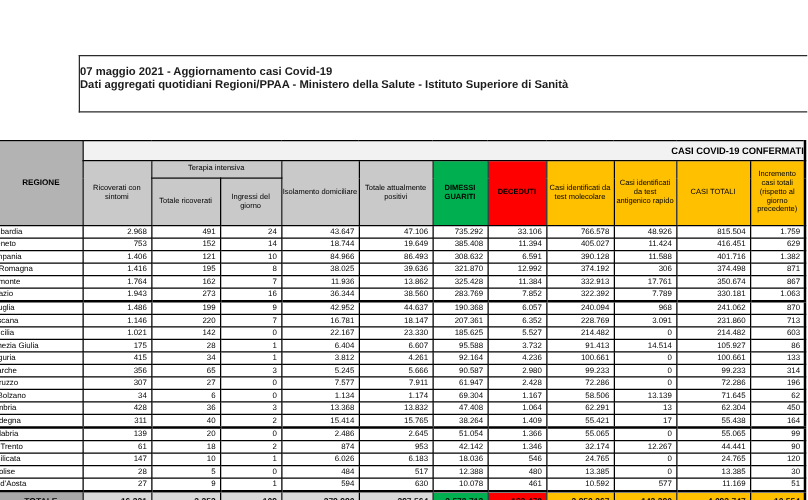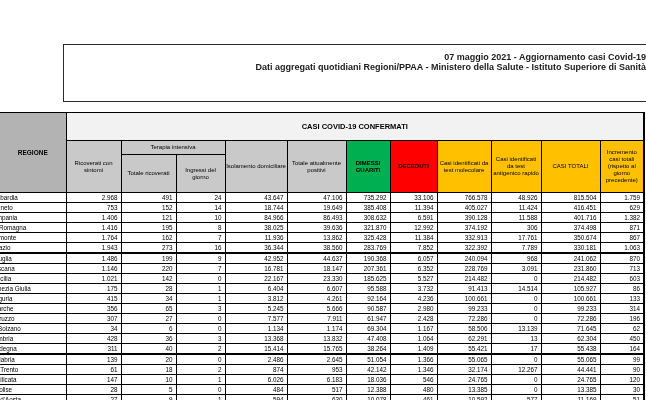--- a/index.html
+++ b/index.html
@@ -1,32 +1,32 @@
 <!DOCTYPE html>
 <html style="--green: #00b050; --red: #ff0000; --yellow: #ffc000; --header-gray: #c9c9c9; --regione-gray: #b3b3b3; --totale-label-gray: #a6a6a6; --totale-gray: #d9d9d9;"><head>
 <meta charset="utf-8">
 <style>
   html,body{margin:0;padding:0;}
   body{width:646px;height:400px;background:#fff;font-family:"Liberation Sans",sans-serif;}
   .sheet{position:relative;width:646px;height:400px;overflow:hidden;background:#fff;}
 
   
-  .header-box{position:absolute;top:44px;left:63px;width:583px;height:58px;box-sizing:border-box;
+  .header-box{position:absolute;top:44px;left:63px;width:583px;height:46px;box-sizing:border-box;
     border-top:1px solid #2b2b2b;border-bottom:1px solid #2b2b2b;border-left:1px solid #2b2b2b;
-    text-align:right;color:#1c1c1c;}
+    text-align:left;color:#1c1c1c;}
   .hline1{margin-top:7px;font-size:9px;font-weight:bold;}
   .hline2{margin-top:0;font-size:9px;font-weight:bold;}
 
   
   table.covid{position:absolute;top:112px;left:0;width:644px;border-collapse:collapse;table-layout:fixed;}
   .covid th,.covid td{border:1px solid #000;box-sizing:border-box;padding:0;color:#000;overflow:hidden;}
   .covid{border-right:2px solid #000;border-bottom:2px solid #000;}
   .regione-h,.region-td,.tlabel{border-left:none !important;}
 
-  .title-cell{background:#f2f2f2;font-size:7.5px;font-weight:bold;text-align:center;height:28px;line-height:12px;margin-top:24px;}
+  .title-cell{background:#f2f2f2;font-size:7.5px;font-weight:bold;text-align:right;height:16px;line-height:12px;margin-top:24px;}
   .regione-h{background:var(--regione-gray);font-size:6.5px;font-weight:bold;text-align:center;}
   .gh{background:var(--header-gray);font-size:6px;font-weight:normal;text-align:center;line-height:7px;padding:1px;}
   .tigroup{height:14px;}
   .subrow th{height:38px;}
   th.green{background:var(--green);font-size:6px;line-height:7px;padding:1px;}
   th.red{background:var(--red);font-size:6px;line-height:7px;padding:1px;}
   th.yellow{background:var(--yellow);font-size:6px;font-weight:normal;line-height:7px;padding:1px;}
 
   .data-row td{height:9.2px;font-size:6.3px;line-height:9px;text-align:right;padding-right:3px;background:#fff;}
   .data-row.sep td{border-bottom:2px solid #000;}

